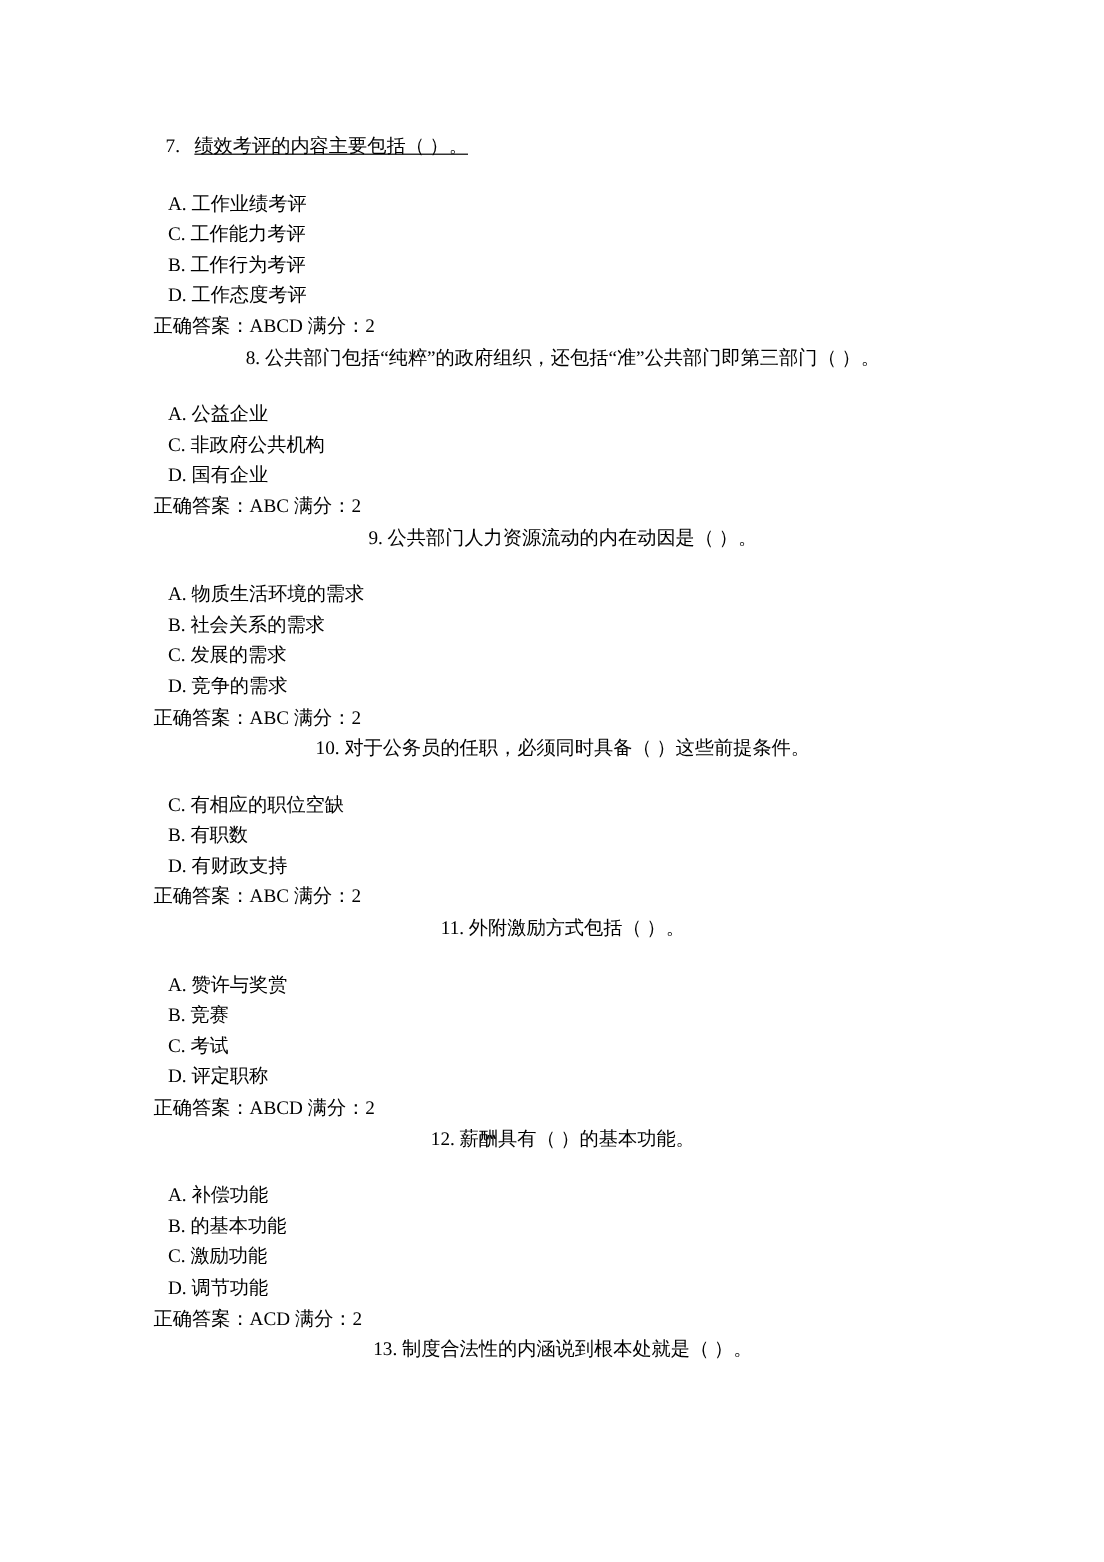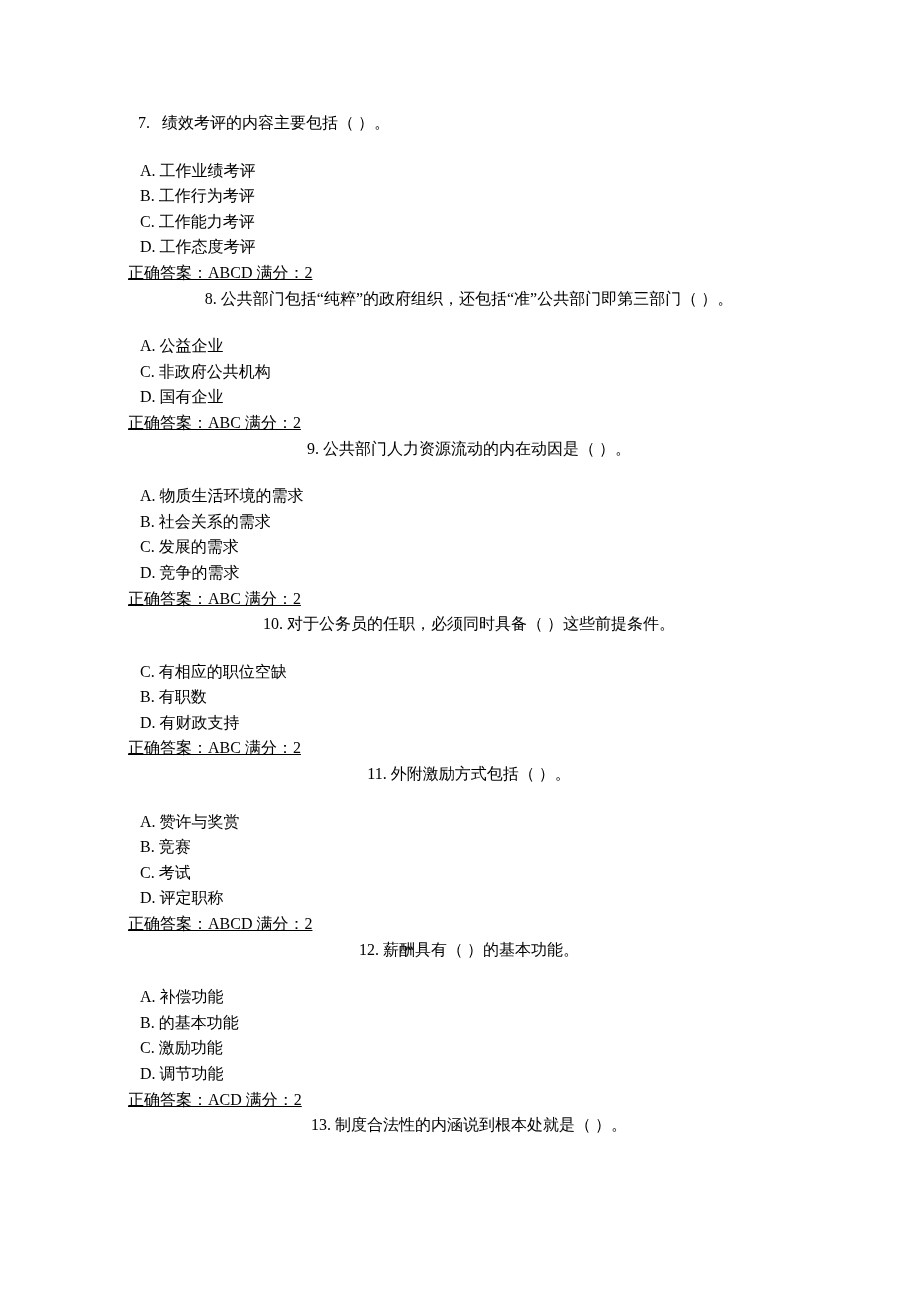--- a/index.html
+++ b/index.html
@@ -25,40 +25,39 @@
       padding-left: 10px;
     }
     .options {
       padding-left: 12px;
     }
     .option-line {
       line-height: 1.6;
     }
     .answer-line {
       line-height: 1.6;
-      text-decoration: underline;
     }
     .followup {
       padding-left: 10px;
       line-height: 1.6;
       text-align: center;
     }
   </style>
 </head>
 <body>
 
 <div class="question-block">
   <div class="question-stem">
     <span>7.</span>
-    <span style="margin-left:8px;">绩效考评的内容主要包括（          ）。</span>
+    <span style="margin-left:8px;text-decoration:underline;">绩效考评的内容主要包括（          ）。</span>
   </div>
   <div class="options">
     <div class="option-line">A.  工作业绩考评</div>
+    <div class="option-line">C.  工作能力考评</div>
     <div class="option-line">B.  工作行为考评</div>
-    <div class="option-line">C.  工作能力考评</div>
     <div class="option-line">D.  工作态度考评</div>
   </div>
   <div class="answer-line">正确答案：ABCD    满分：2</div>
   <div class="followup">8.    公共部门包括“纯粹”的政府组织，还包括“准”公共部门即第三部门（       ）。</div>
 </div>
 
 <div class="question-block">
   <div class="options">
     <div class="option-line">A.  公益企业</div>
     <div class="option-line">C.  非政府公共机构</div>

